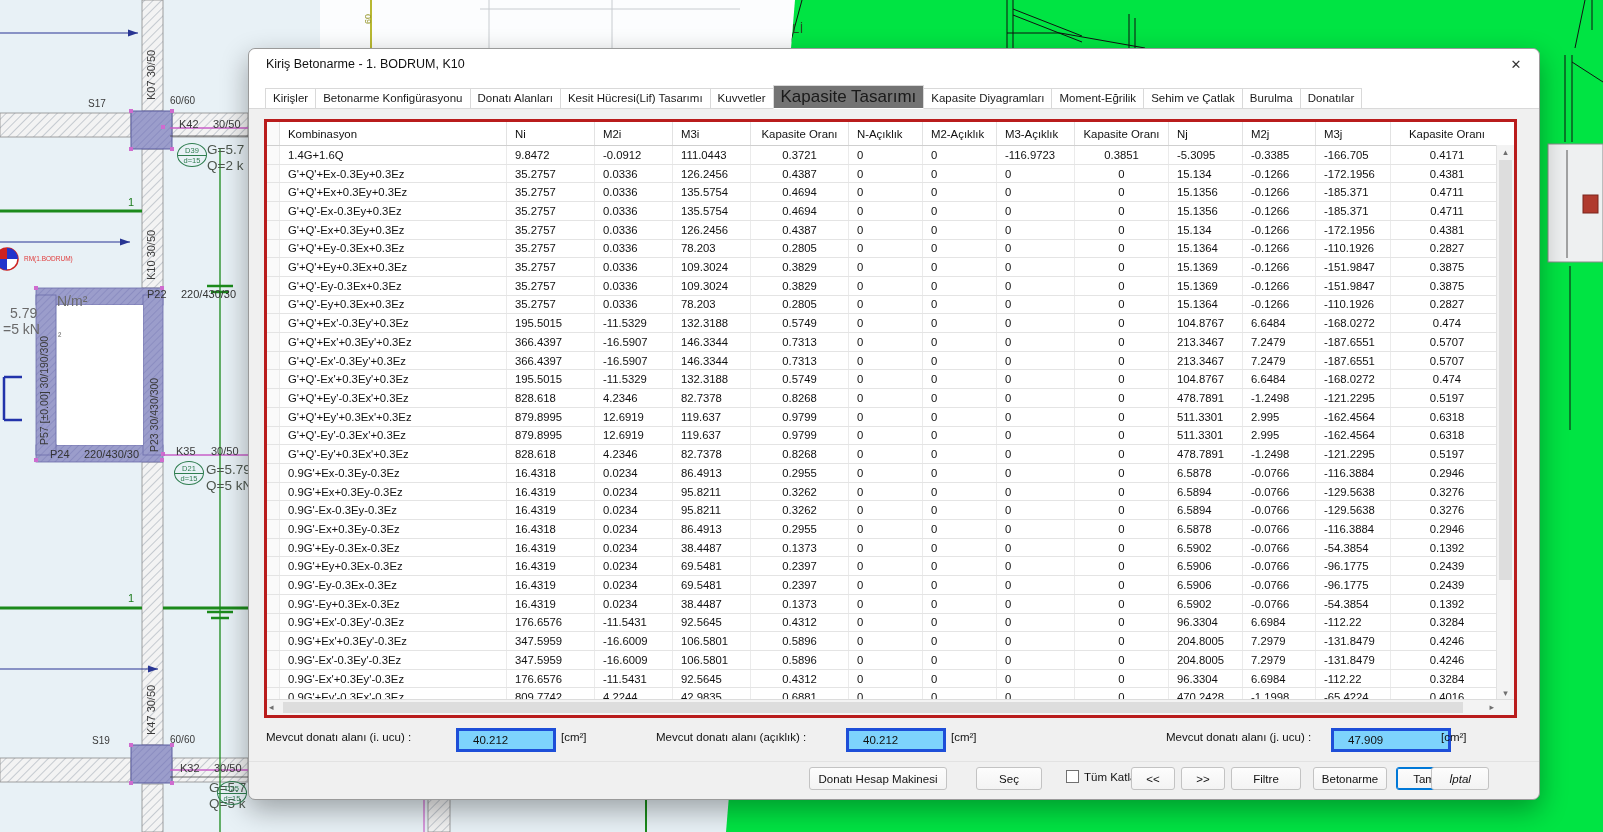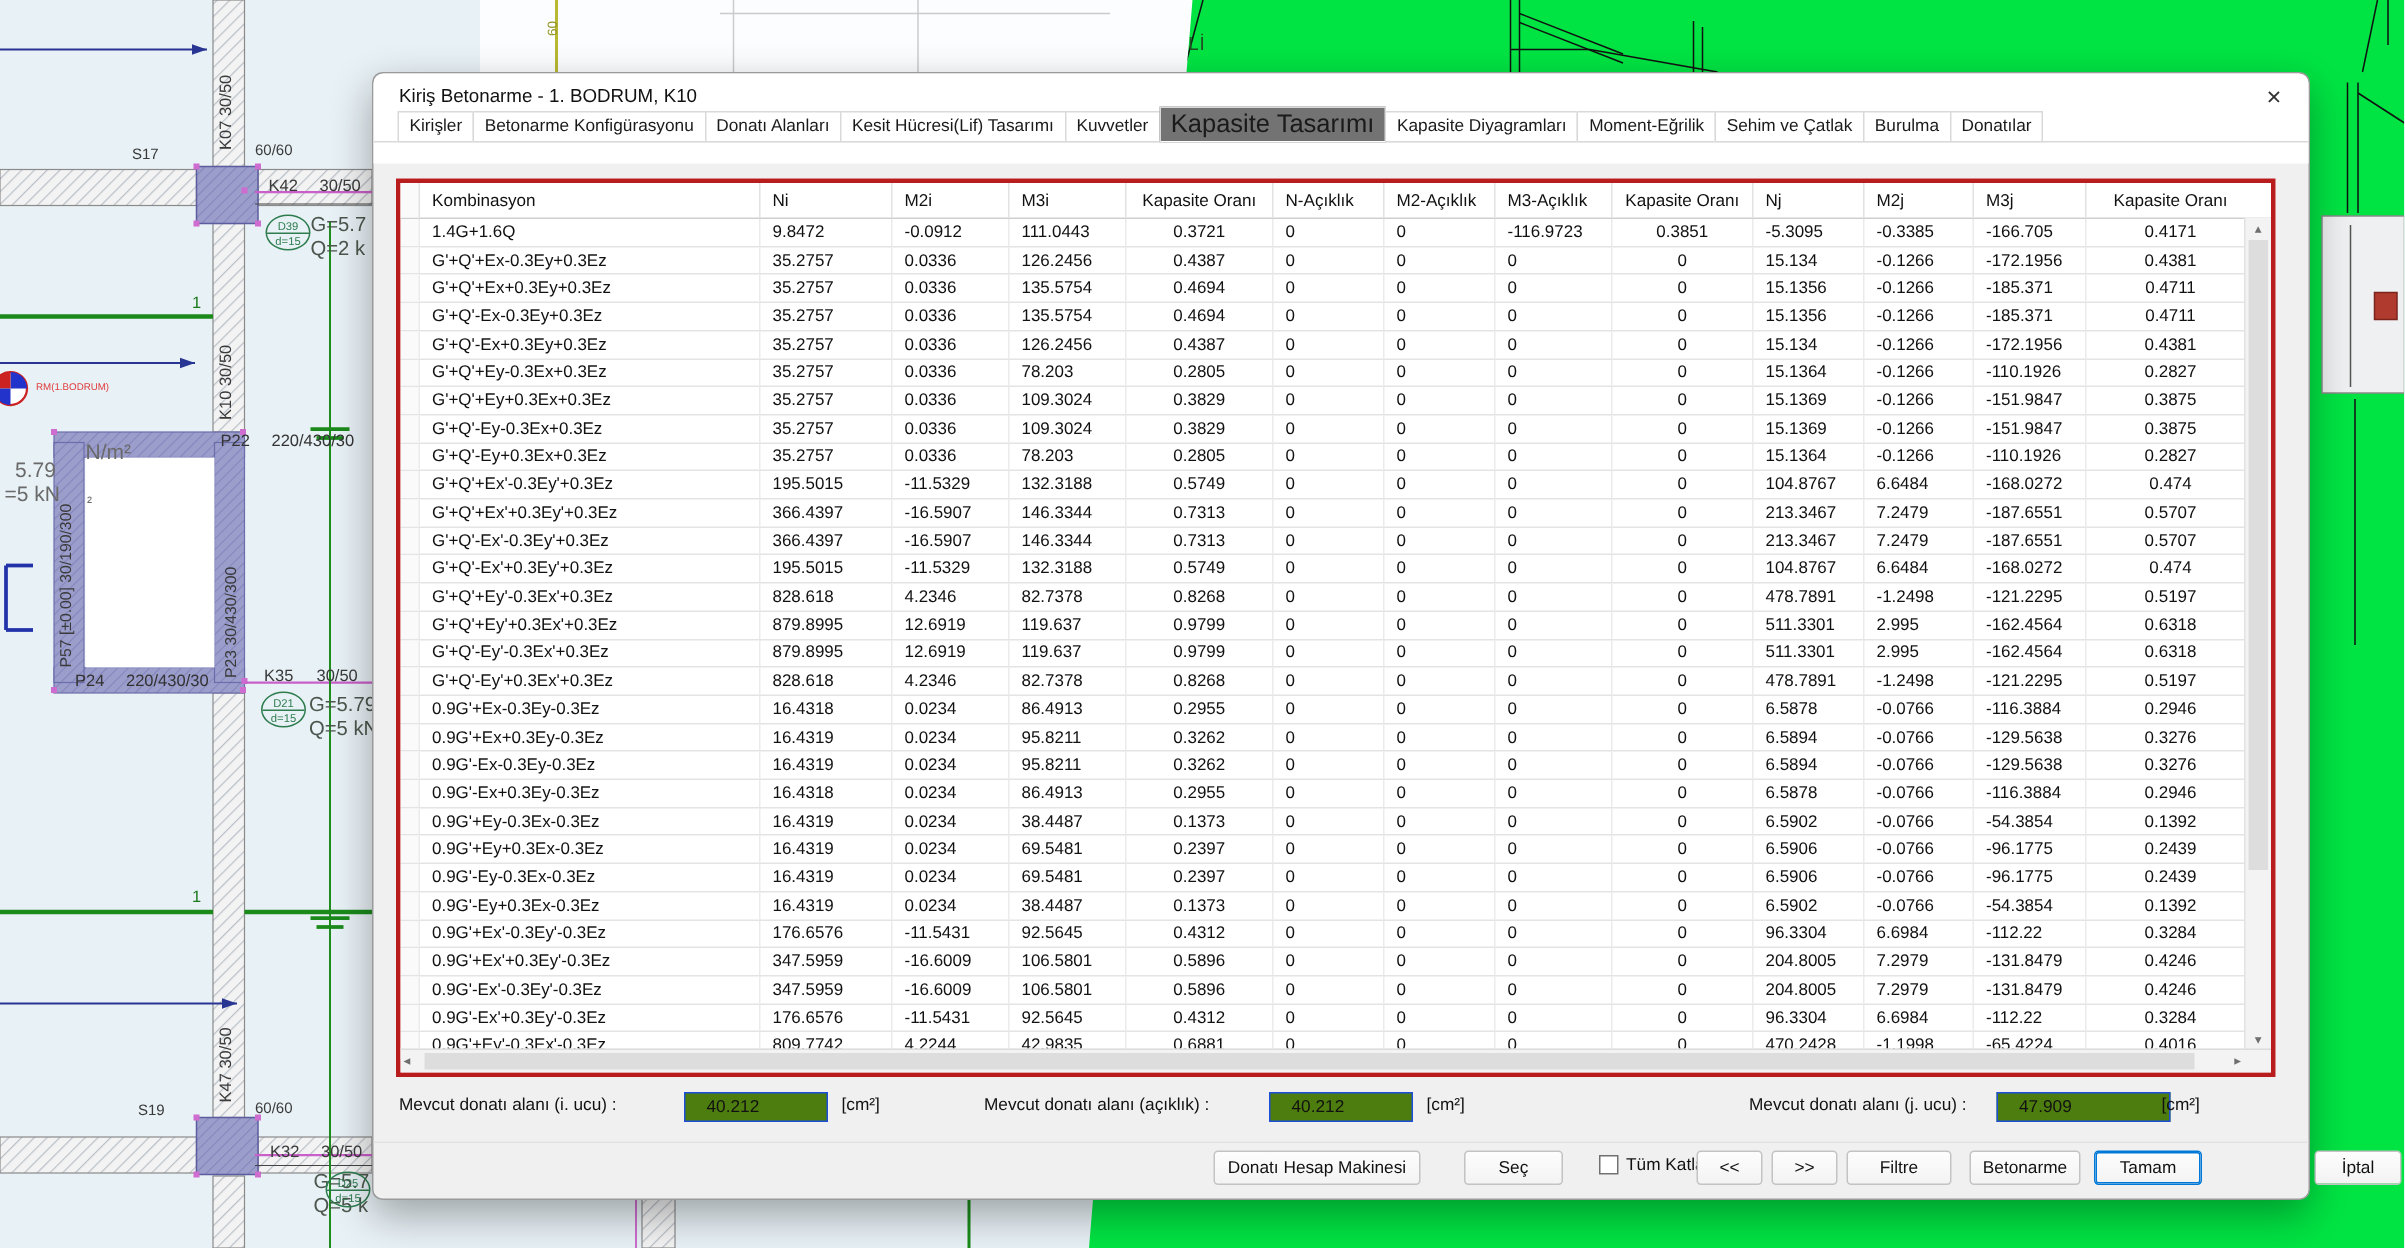--- a/index.html
+++ b/index.html
@@ -23,21 +23,21 @@
   #green-svg{position:absolute;left:0;top:0;}
   #status-text{position:absolute;left:748px;top:22px;font-size:12.5px;color:#234d23;letter-spacing:.5px;}
   
   #dialog{position:absolute;left:248px;top:48px;width:1290px;height:750px;
     background:#f0f0f0;border:1px solid #9a9a9a;border-radius:7px;
     box-shadow:0 10px 28px rgba(0,0,0,.33);}
   #dlg-top{position:absolute;left:0;top:0;right:0;height:60px;background:#fff;border-radius:7px 7px 0 0;}
   #dlg-title{position:absolute;left:17px;top:8px;font-size:12.5px;color:#111;}
   #dlg-close{position:absolute;right:14px;top:7px;width:18px;height:18px;font-size:13px;color:#333;
     text-align:center;line-height:18px;cursor:pointer;}
-  #tab-strip{position:absolute;left:16px;top:24px;right:16px;height:22px;display:flex;align-items:flex-end;}
+  #tab-strip{position:absolute;left:16px;top:38px;right:16px;height:22px;display:flex;align-items:flex-end;}
   #tab-strip::after{content:"";position:absolute;left:-16px;right:-16px;bottom:0;border-bottom:1px solid #d9d9d9;z-index:0;}
   .tab{position:relative;z-index:1;height:19px;line-height:19px;padding:0 7px;font-size:11.5px;color:#1a1a1a;
     background:#fff;border:1px solid #d9d9d9;margin-right:-1px;white-space:nowrap;}
   .tab.active{height:22px;line-height:22px;background:#737373;border-bottom:1px solid #fff;z-index:3;font-size:17px;}
   
   #table-wrap{position:absolute;left:15px;top:70px;width:1253px;height:599px;background:#fff;
     border:3px solid #b91c1c;box-sizing:border-box;overflow:hidden;}
   #thead{display:flex;height:23px;border-bottom:1px solid #cfcfcf;background:#fff;}
   .hc{box-sizing:border-box;border-right:1px solid #e2e2e2;font-size:11.4px;color:#111;
       display:flex;align-items:center;padding-left:8px;white-space:nowrap;overflow:hidden;}
@@ -51,21 +51,21 @@
   .c1{width:227px;min-width:227px;}
   .c2{width:88px;text-align:center;} .c3{width:78px;} .c4{width:78px;} .c5{width:98px;}
   .c6{width:74px;} .c7{width:74px;} .c8{width:78px;} .c9{width:94px;}
   .c10{width:74px;} .c11{width:73px;} .c12{width:75px;} .c13{width:112px;border-right:none;}
   .sb-h{position:absolute;left:0;right:0;bottom:0;height:15px;background:#f3f3f3;border-top:1px solid #dcdcdc;}
   .sb-v{position:absolute;right:0;top:23px;bottom:15px;width:17px;background:#f3f3f3;border-left:1px solid #e2e2e2;}
   .sb-btn{position:absolute;color:#6f6f6f;font-size:9px;line-height:14px;text-align:center;}
   .sb-thumb{position:absolute;background:#dddddd;}
   
   .f-label{position:absolute;font-size:11.5px;color:#111;top:682px;}
-  .f-input{position:absolute;top:679px;height:18px;border:1px solid #1d4ed8;background:#4d7c0f;
+  .f-input{position:absolute;top:679px;height:18px;border:3px solid #1d4ed8;background:#7dd3fc;
     font-size:11.5px;font-family:inherit;padding:0 0 0 14px;color:#111;}
   .f-unit{position:absolute;font-size:11.5px;color:#111;top:682px;}
   #footer-sep{position:absolute;left:0;right:0;top:712px;border-top:1px solid #e2e2e2;}
   .btn{position:absolute;top:718px;height:23px;box-sizing:border-box;background:linear-gradient(#fdfdfd,#f3f3f3);
     border:1px solid #c3c3c3;border-radius:3px;font-size:11.5px;font-family:inherit;color:#111;
     display:flex;align-items:center;justify-content:center;cursor:pointer;white-space:nowrap;}
   .btn.default{border:1px solid #0078d7;box-shadow:inset 0 0 0 1px #0078d7;}
   #chk-group{position:absolute;left:817px;top:721px;display:flex;align-items:center;gap:5px;}
   #chk-box{width:13px;height:13px;background:#fff;border:1px solid #707070;box-sizing:border-box;}
   #chk-label{font-size:11.5px;color:#111;}
@@ -792,14 +792,14 @@
   <button class="btn" style="left:727px;width:66px;">Seç</button>
   <div id="chk-group">
     <span id="chk-box"></span>
     <span id="chk-label">Tüm Katlar</span>
   </div>
   <button class="btn" style="left:882px;width:44px;">&lt;&lt;</button>
   <button class="btn" style="left:932px;width:44px;">&gt;&gt;</button>
   <button class="btn" style="left:982px;width:70px;">Filtre</button>
   <button class="btn" style="left:1064px;width:74px;">Betonarme</button>
   <button class="btn default" style="left:1147px;width:72px;">Tamam</button>
-  <button class="btn" style="left:1294px;width:58px;">İptal</button>
+  <button class="btn" style="left:1182px;width:58px;font-style:italic;">İptal</button>
 </div>
 
 </body></html>

